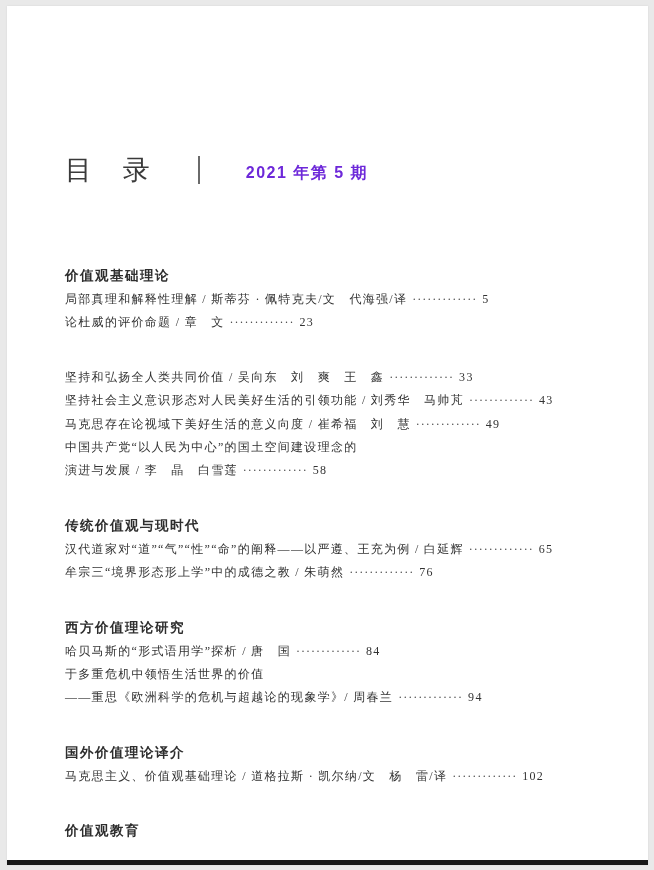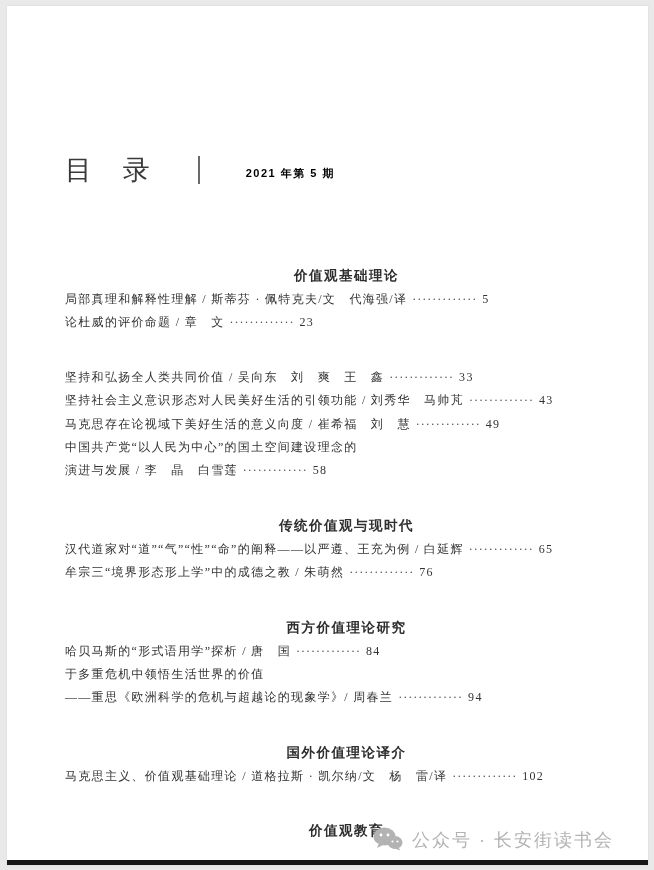--- a/index.html
+++ b/index.html
@@ -38,41 +38,40 @@
     letter-spacing: 12px;
     font-weight: 500;
   }
   .header-divider {
     width: 2px;
     height: 28px;
     background: #6a6a6a;
     margin: 0 18px 0 8px;
   }
   .issue-label {
-    font-size: 11px;
+    font-size: 16px;
     font-weight: bold;
-    color: #000000;
+    color: #6d28d9;
     letter-spacing: 1.5px;
     font-family: "Liberation Sans", sans-serif;
     padding-top: 6px;
   }
   .toc {
     margin-top: 76px;
   }
   .toc-section {
     margin-bottom: 31px;
   }
   .section-heading {
     font-size: 13.5px;
     font-weight: bold;
     color: #2e2e2e;
     letter-spacing: 1.5px;
     line-height: 24px;
     font-family: "Liberation Sans", "DejaVu Sans", sans-serif;
-    text-align: center;
   }
   .toc-line {
     font-size: 12px;
     color: #333333;
     letter-spacing: 1.3px;
     line-height: 23.4px;
     white-space: nowrap;
   }
   .toc-leader {
     letter-spacing: 1px;
@@ -139,35 +138,16 @@
         <div class="toc-section">
           <div class="section-heading">国外价值理论译介</div>
           <div class="toc-line"><span>马克思主义、价值观基础理论 / 道格拉斯 · 凯尔纳/文　杨　雷/译</span><span class="toc-leader">·············</span><span class="toc-page-num">102</span></div>
         </div>
         <div class="toc-section">
           <div class="section-heading">价值观教育</div>
           <div class="toc-line"></div>
         </div>
       </div>
 
-    <div class="footer">
-      <span class="wechat-icon">
-        <svg width="30" height="25" viewBox="0 0 30 25">
-          <g fill="#b3b3b3">
-            <ellipse cx="11.5" cy="9.5" rx="11" ry="9"></ellipse>
-            <path d="M6 16 L4 21 L10 18 Z"></path>
-            <ellipse cx="22" cy="15.5" rx="7.5" ry="6.5"></ellipse>
-            <path d="M25 20 L27.5 23.5 L21.5 21.5 Z"></path>
-          </g>
-          <g fill="#ffffff">
-            <circle cx="8" cy="8" r="1.4"></circle>
-            <circle cx="15" cy="8" r="1.4"></circle>
-            <circle cx="19.5" cy="14.5" r="1.1"></circle>
-            <circle cx="24.5" cy="14.5" r="1.1"></circle>
-          </g>
-        </svg>
-      </span>
-      <span class="footer-label">公众号 · 长安街读书会</span>
-    </div>
 
   </div>
   <div class="bottom-strip"></div>
 </div>
 
 </body></html>

